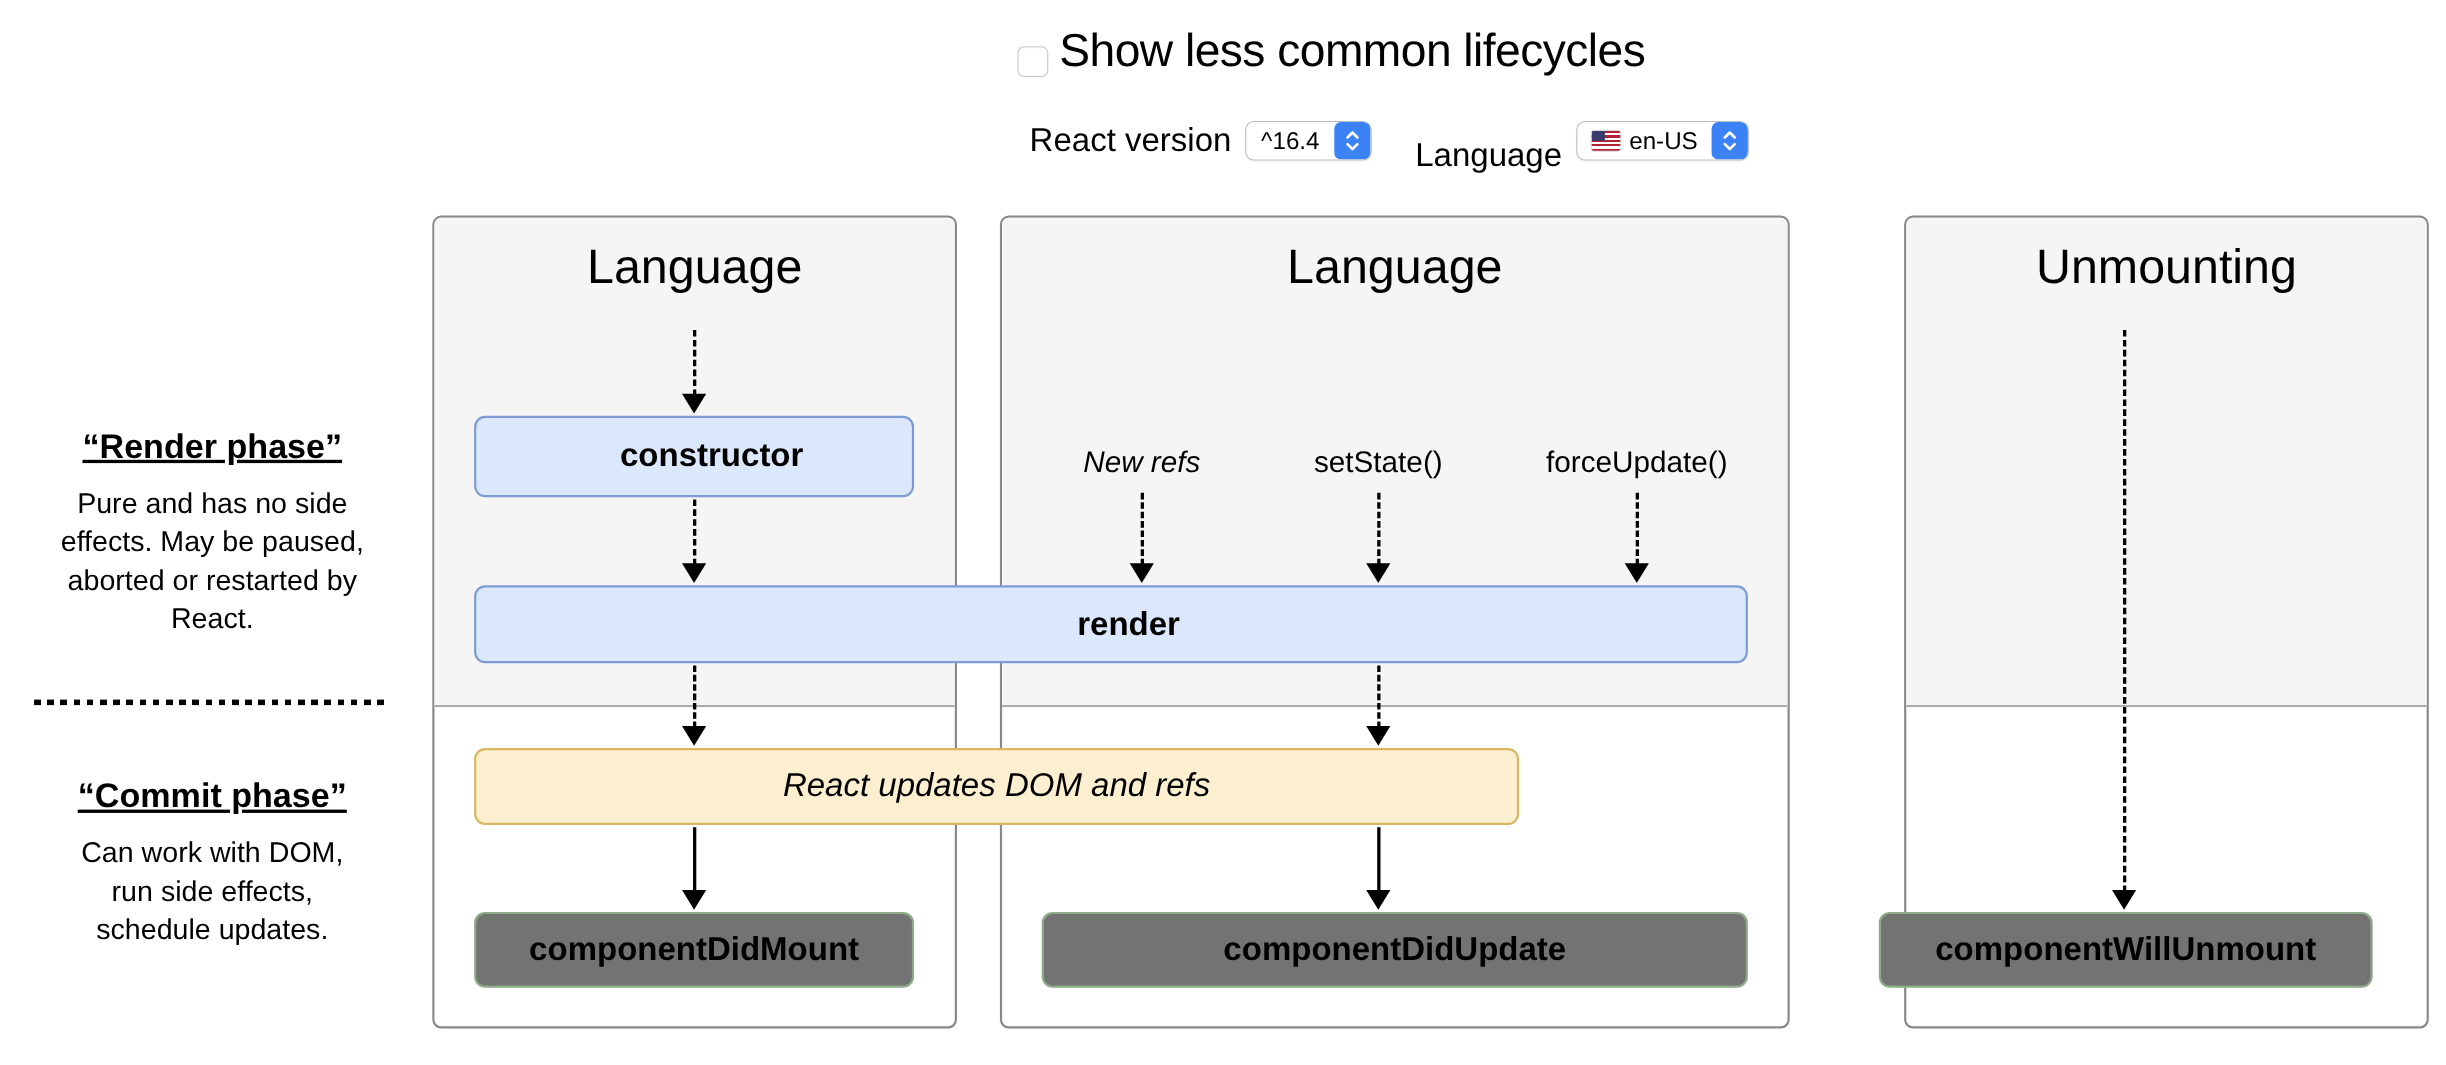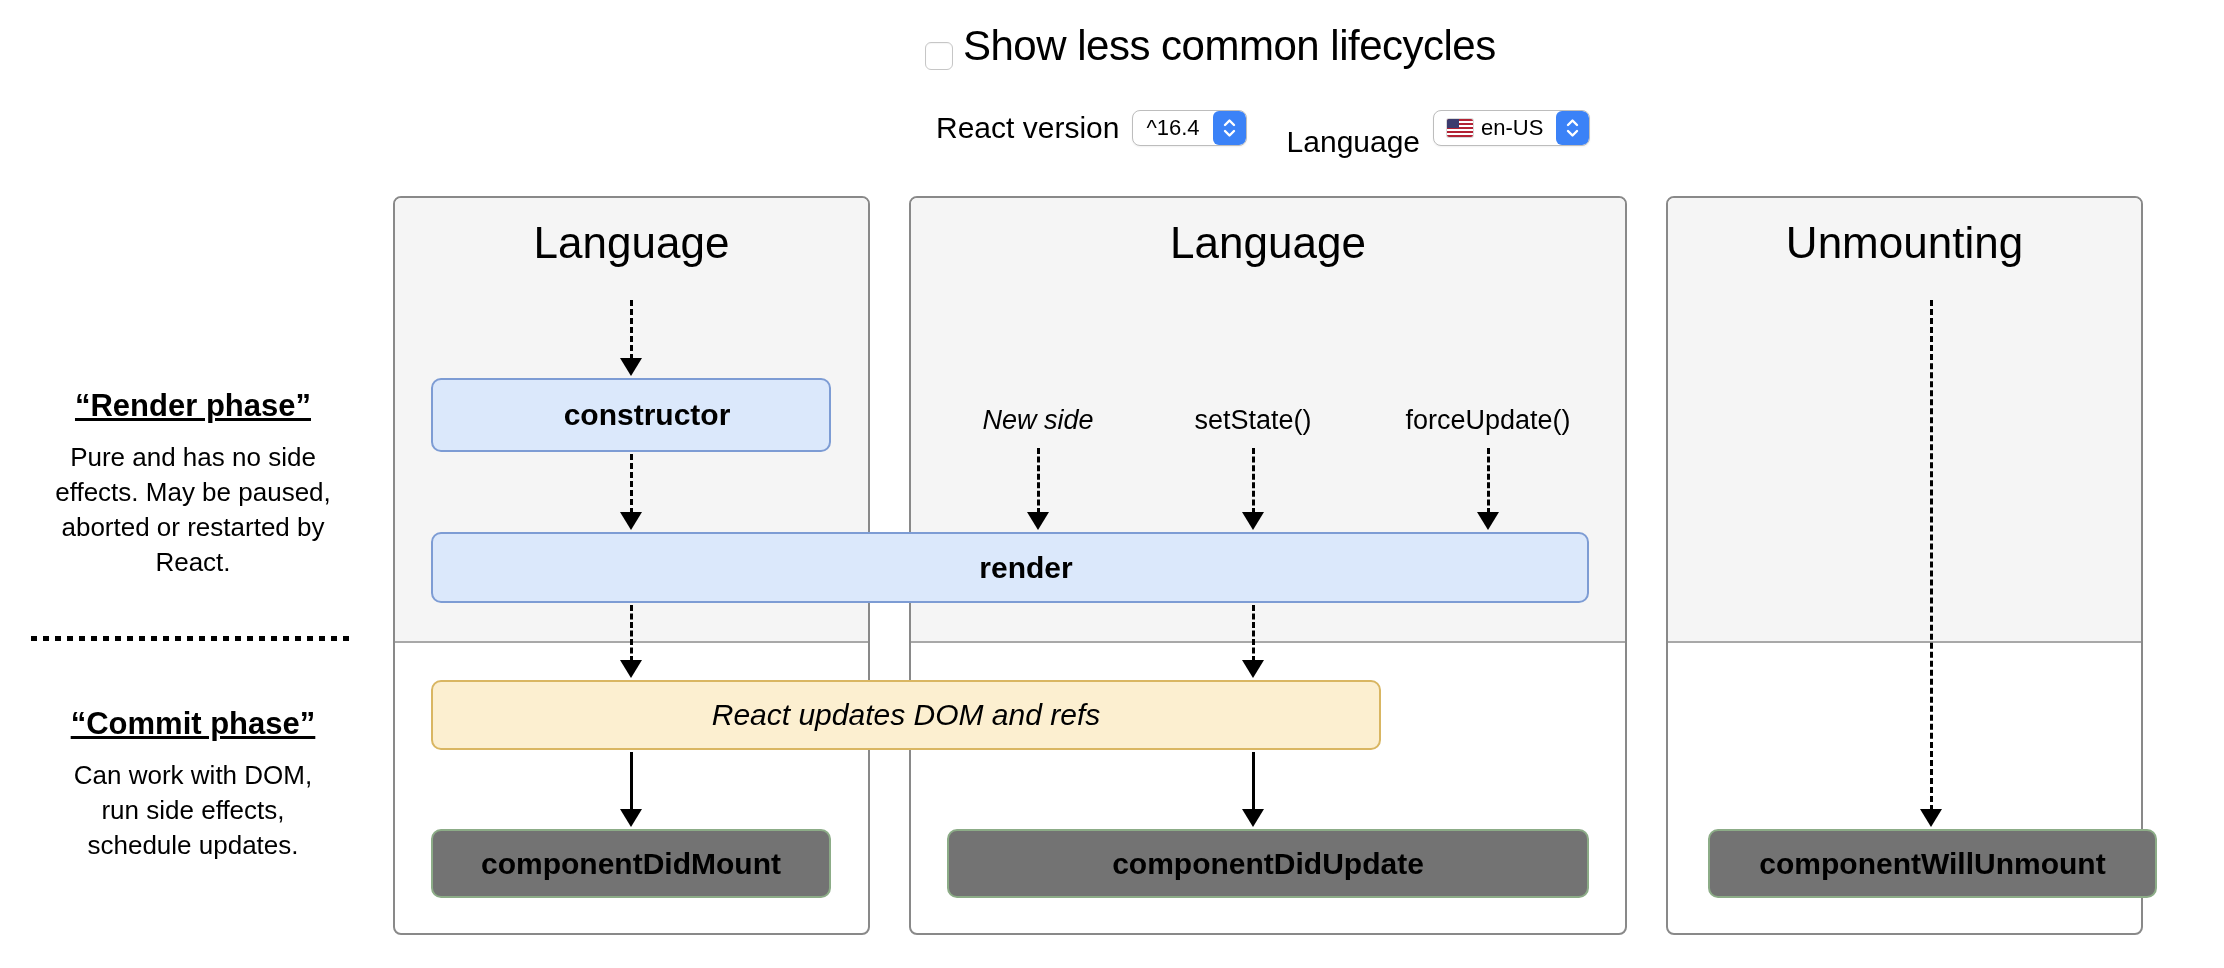--- a/index.html
+++ b/index.html
@@ -30,21 +30,21 @@
   .phase-divider{position:absolute;left:31px;top:636px;width:321px;height:5px;
                  background:repeating-linear-gradient(90deg,#000 0 6px,transparent 6px 12px);}
 
   
   .panel{position:absolute;top:196px;height:739px;border:2px solid #898989;border-radius:8px;background:#fff;box-sizing:border-box;}
   .panel-render-zone{position:absolute;left:0;right:0;top:0;height:443px;background:#f5f5f5;
                      border-bottom:2px solid #a8a8a8;border-radius:6px 6px 0 0;}
   .panel-title{position:absolute;left:0;right:0;top:20px;text-align:center;font-size:44px;font-weight:400;}
   #panel-mounting{left:393px;width:477px;}
   #panel-updating{left:909px;width:718px;}
-  #panel-unmounting{left:1666px;width:477px;}
+  #panel-unmounting{left:1731px;width:477px;}
 
   
   .node{position:absolute;box-sizing:border-box;display:flex;align-items:center;justify-content:center;
         border-radius:10px;font-size:30px;font-weight:700;border:2.5px solid;z-index:3;}
   .node.blue{background:#dbe8fb;border-color:#7d9cd4;padding-left:32px;}
   .node.yellow{background:#fcefd0;border-color:#d9b662;font-weight:400;font-style:italic;}
   .node.green{background:#737373;border-color:#8cac87;}
   #node-constructor{left:431px;top:378px;width:400px;height:74px;}
   #node-render{left:431px;top:532px;width:1158px;height:71px;}
   #node-react-updates{left:431px;top:680px;width:950px;height:70px;}
@@ -113,21 +113,21 @@
   </div>
   <div class="panel" id="panel-updating">
     <div class="panel-render-zone"></div>
     <div class="panel-title">Language</div>
   </div>
   <div class="panel" id="panel-unmounting">
     <div class="panel-render-zone"></div>
     <div class="panel-title">Unmounting</div>
   </div>
 
-  <div class="trigger" id="trigger-newprops">New side</div>
+  <div class="trigger" id="trigger-newprops">New refs</div>
   <div class="trigger" id="trigger-setstate">setState()</div>
   <div class="trigger" id="trigger-forceupdate">forceUpdate()</div>
 
   <div class="arrow" style="left:631px;top:300px;height:76px;">
       <span class="line"></span>
       <span class="head"></span>
     </div>
   <div class="arrow" style="left:631px;top:454px;height:76px;">
       <span class="line"></span>
       <span class="head"></span>

